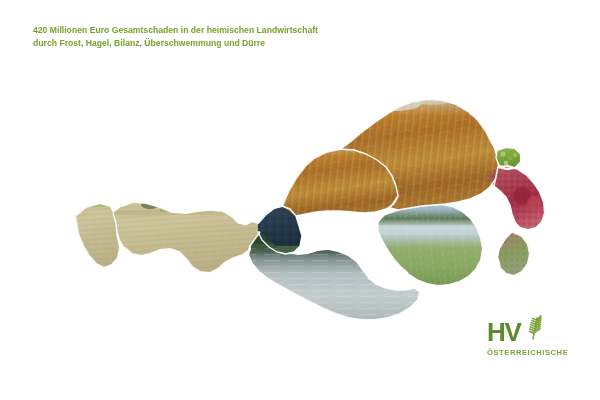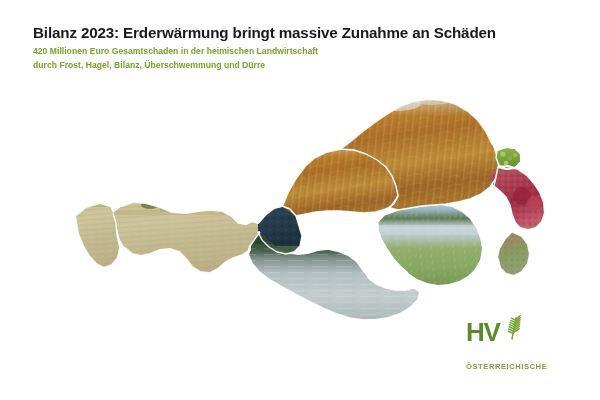--- a/index.html
+++ b/index.html
@@ -47,21 +47,21 @@
     position: absolute;
     left: 0; top: 0;
     width: 600px; height: 400px;
     z-index: 10;
   }
   #austria-map { display: block; width: 600px; height: 400px; }
 
   
   #logo {
     position: absolute;
-    left: 466px; top: 318px;
+    left: 487px; top: 318px;
     width: 112px; height: 52px;
     z-index: 45;
   }
   #logo-mark {
     display: flex;
     align-items: flex-end;
     height: 27px;
   }
   #logo-hv {
     font-size: 26px;
@@ -73,21 +73,21 @@
   }
   #wheat-icon { margin-left: 1px; margin-bottom: 1px; }
   .logo-line {
     font-size: 7.6px;
     font-weight: bold;
     color: #7aa43a;
     letter-spacing: 0.55px;
     line-height: 1.35;
     white-space: nowrap;
   }
-  #logo-text { margin-top: 17px; }
+  #logo-text { margin-top: 3px; }
 </style>
 </head>
 <body>
 
 <div id="infographic">
 
   <div id="map-wrap">
     <svg id="austria-map" viewBox="0 0 600 400">
       <defs>
 
@@ -323,21 +323,20 @@
                  L418 300 L410 308 L400 314 L388 318 L375 320 L362 320 L349 318 L336 314 L324 309
                  L312 303 L300 297 L289 291 L278 285 L268 279 L259 272 L252 264 L248 255 L250 246
                  L250 250 L243 255 L234 258 L226 262 L218 269 L210 273 L200 272 L192 267 L186 259
                  L179 252 L170 249 L160 250 L150 254 L141 256 L132 254 L125 248 L120 248 L118 258
                  L112 265 L104 268 L96 264 L89 256 L83 246 L78 234 Z" fill="none" stroke="#ffffff" stroke-width="2.2" stroke-linejoin="round" opacity="0.9"></path>
       </g>
     </svg>
   </div>
 
   <div id="header">
-    <h1 id="headline">Bilanz 2023: Erderwärmung bringt massive Zunahme an Schäden</h1>
     <p class="subline">420 Millionen Euro Gesamtschaden in der heimischen Landwirtschaft</p>
     <p class="subline">durch Frost, Hagel, Bilanz, Überschwemmung und Dürre</p>
   </div>
 
   <div id="logo">
     <div id="logo-mark">
       <span id="logo-hv">HV</span>
       <span id="wheat-icon">
         <svg width="22" height="26" viewBox="0 0 22 26">
           <g stroke="#7aa43a" stroke-width="1.5" stroke-linecap="round" fill="none">

